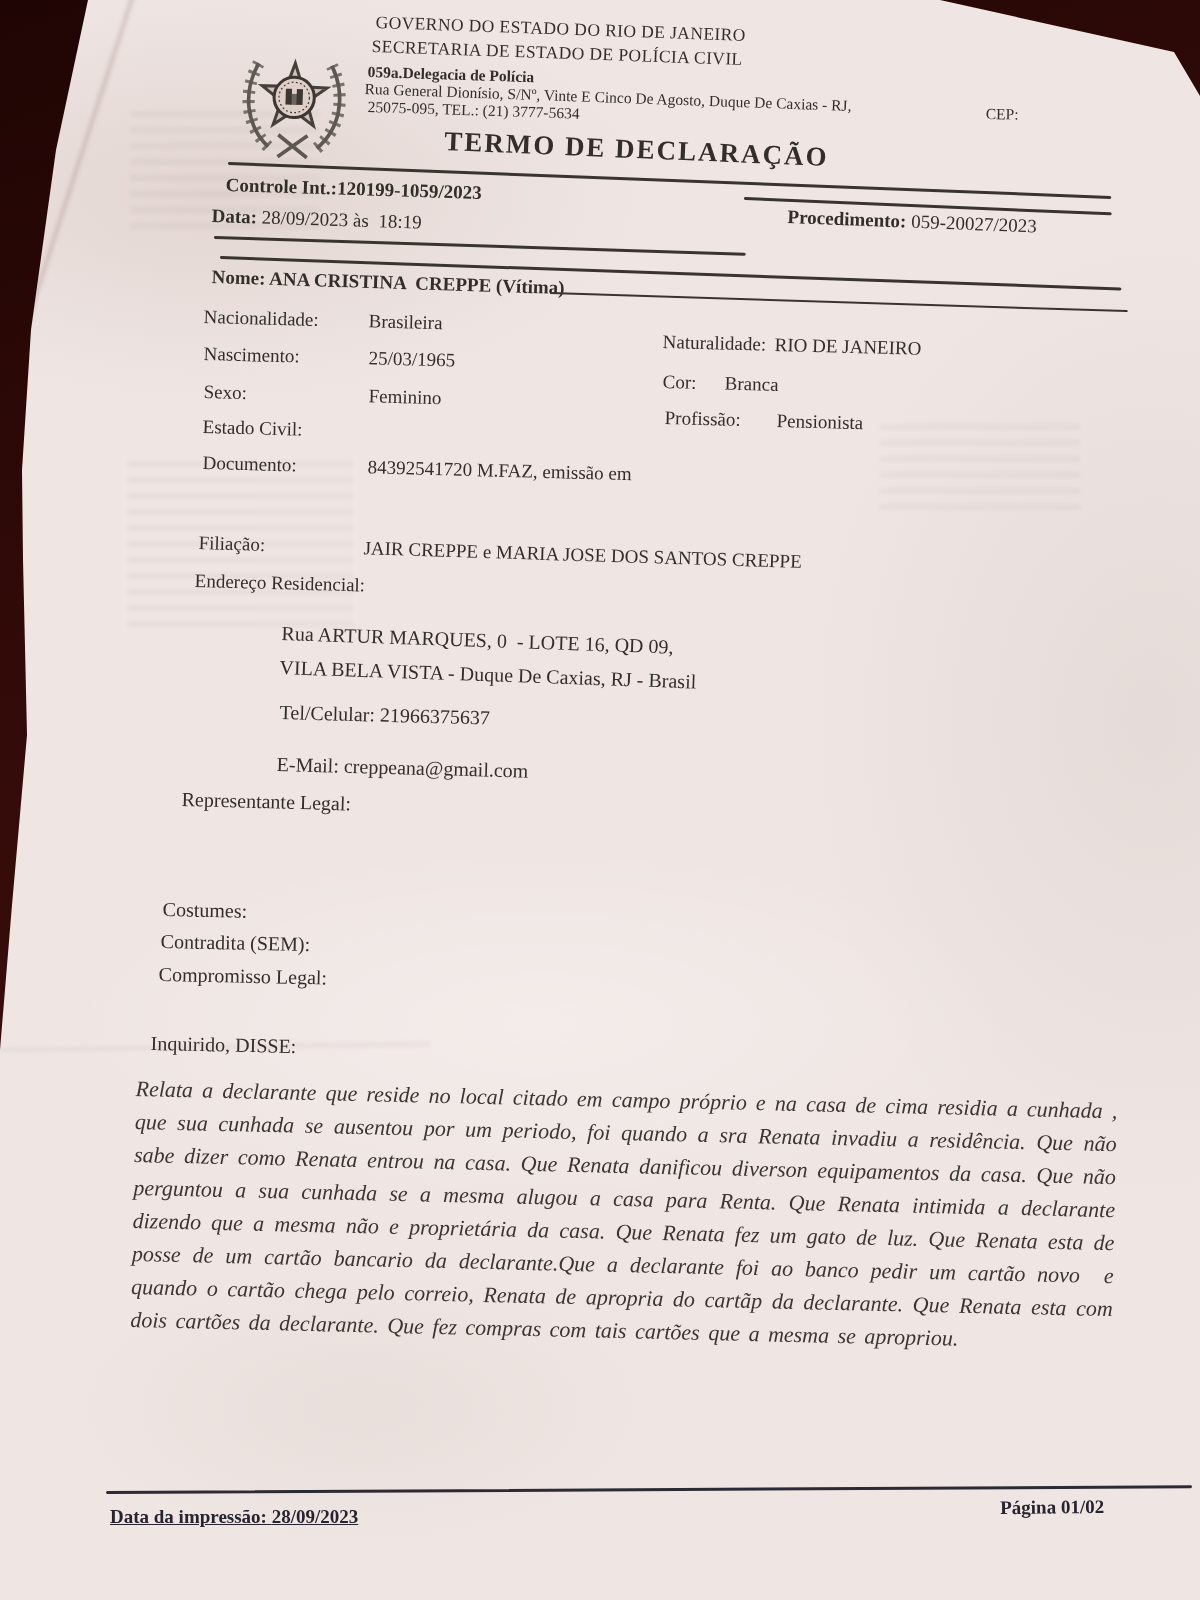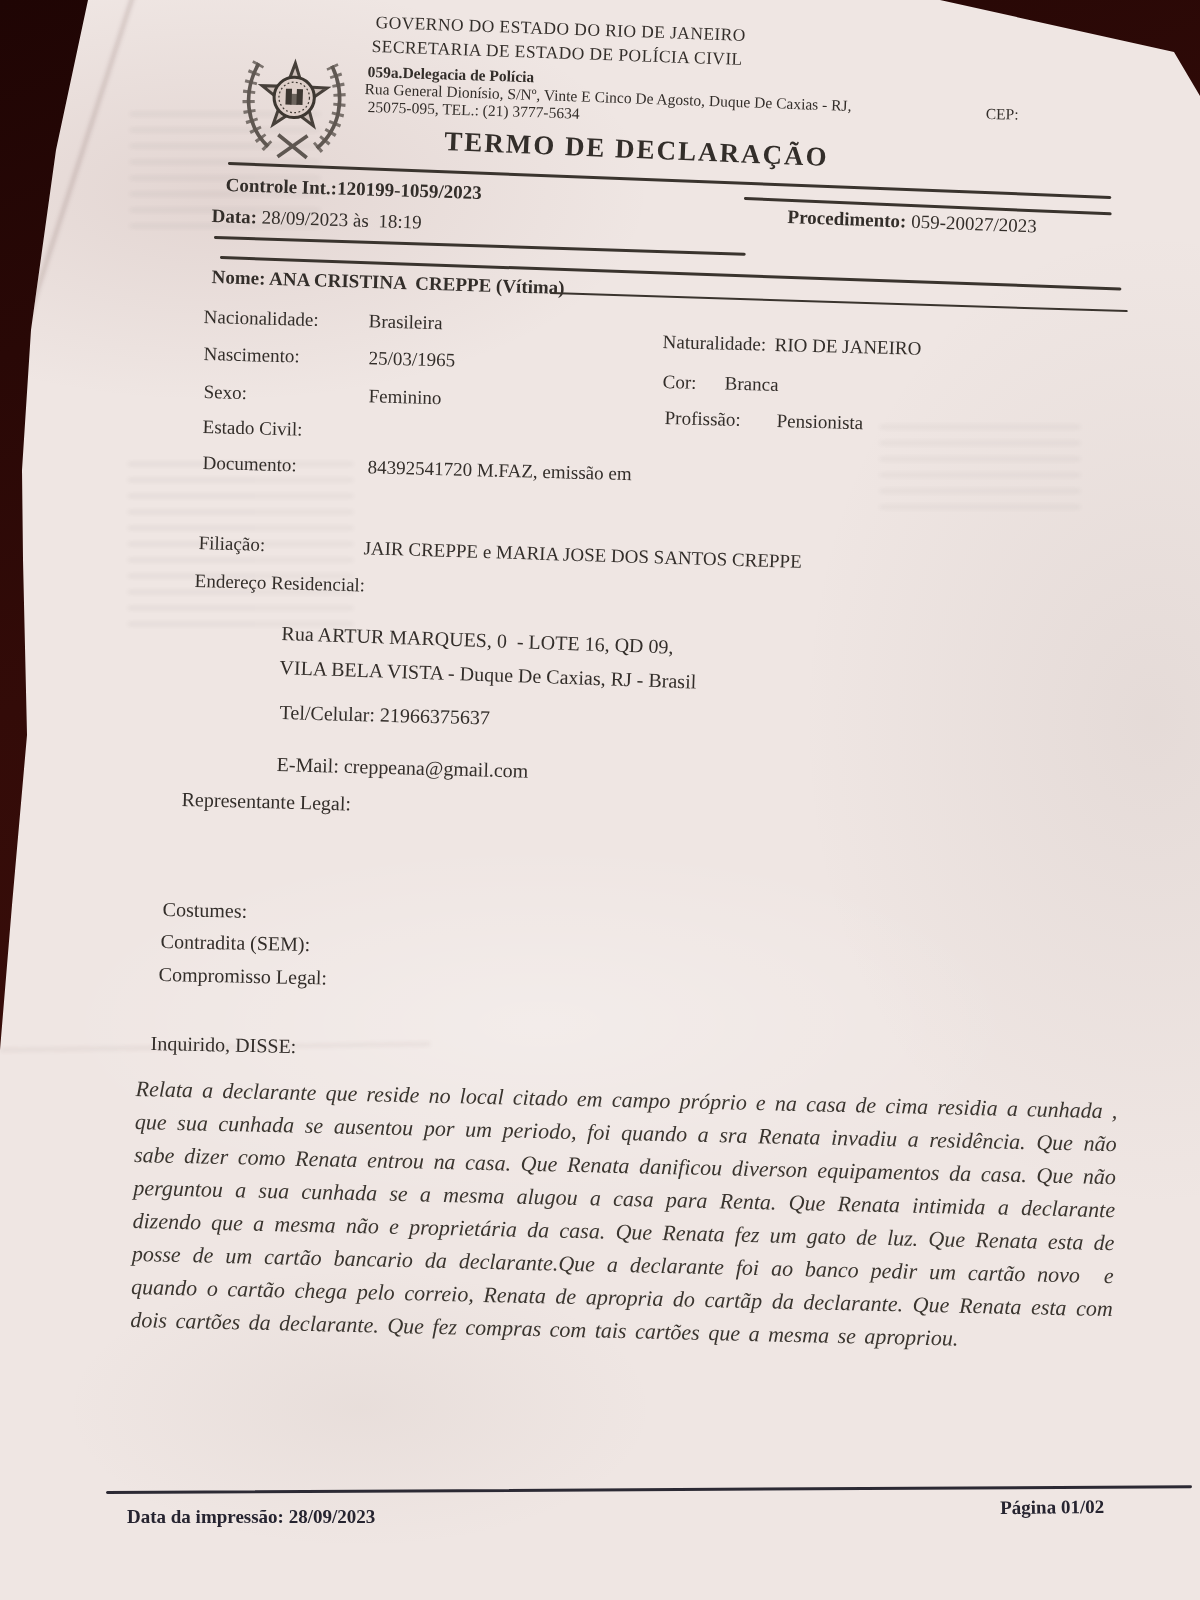--- a/index.html
+++ b/index.html
@@ -116,16 +116,16 @@
 
   <div class="t s20" style="left:163px;top:898px;transform:rotate(1.2deg);">Costumes:</div>
   <div class="t s20" style="left:161px;top:930px;transform:rotate(1.2deg);">Contradita (SEM):</div>
   <div class="t s20" style="left:159px;top:963px;transform:rotate(1.2deg);">Compromisso Legal:</div>
 
   <div class="t s20" style="left:151px;top:1032px;transform:rotate(1.2deg);">Inquirido, DISSE:</div>
 
   <div class="t stmt i" style="left:136px;top:1072px;transform:rotate(1.3deg);">Relata a declarante que reside no local citado em campo próprio e na casa de cima residia a cunhada , que sua cunhada se ausentou por um periodo, foi quando a sra Renata invadiu a residência. Que não sabe dizer como Renata entrou na casa. Que Renata danificou diverson equipamentos da casa. Que não perguntou a sua cunhada se a mesma alugou a casa para Renta. Que Renata intimida a declarante dizendo que a mesma não e proprietária da casa. Que Renata fez um gato de luz. Que Renata esta de posse de um cartão bancario da declarante.Que a declarante foi ao banco pedir um cartão novo  e quando o cartão chega pelo correio, Renata de apropria do cartãp da declarante. Que Renata esta com dois cartões da declarante. Que fez compras com tais cartões que a mesma se apropriou.</div>
 
   <div class="rule" style="left:106px;top:1491px;width:1086px;height:3px;transform:rotate(-0.3deg);background:#2c2a34;"></div>
-  <div class="t s19 b footer-ink" style="left:127px;top:1506px;"><span>Data da impressão:</span> <span>28/09/2023</span></div>
+  <div class="t s19 b footer-ink" style="left:110px;top:1506px;text-decoration:underline;"><span>Data da impressão:</span> <span>28/09/2023</span></div>
   <div class="t s19 b footer-ink" style="left:1000px;top:1497px;transform:rotate(-0.6deg);">Página 01/02</div>
 
 </div>
 
 </body></html>

